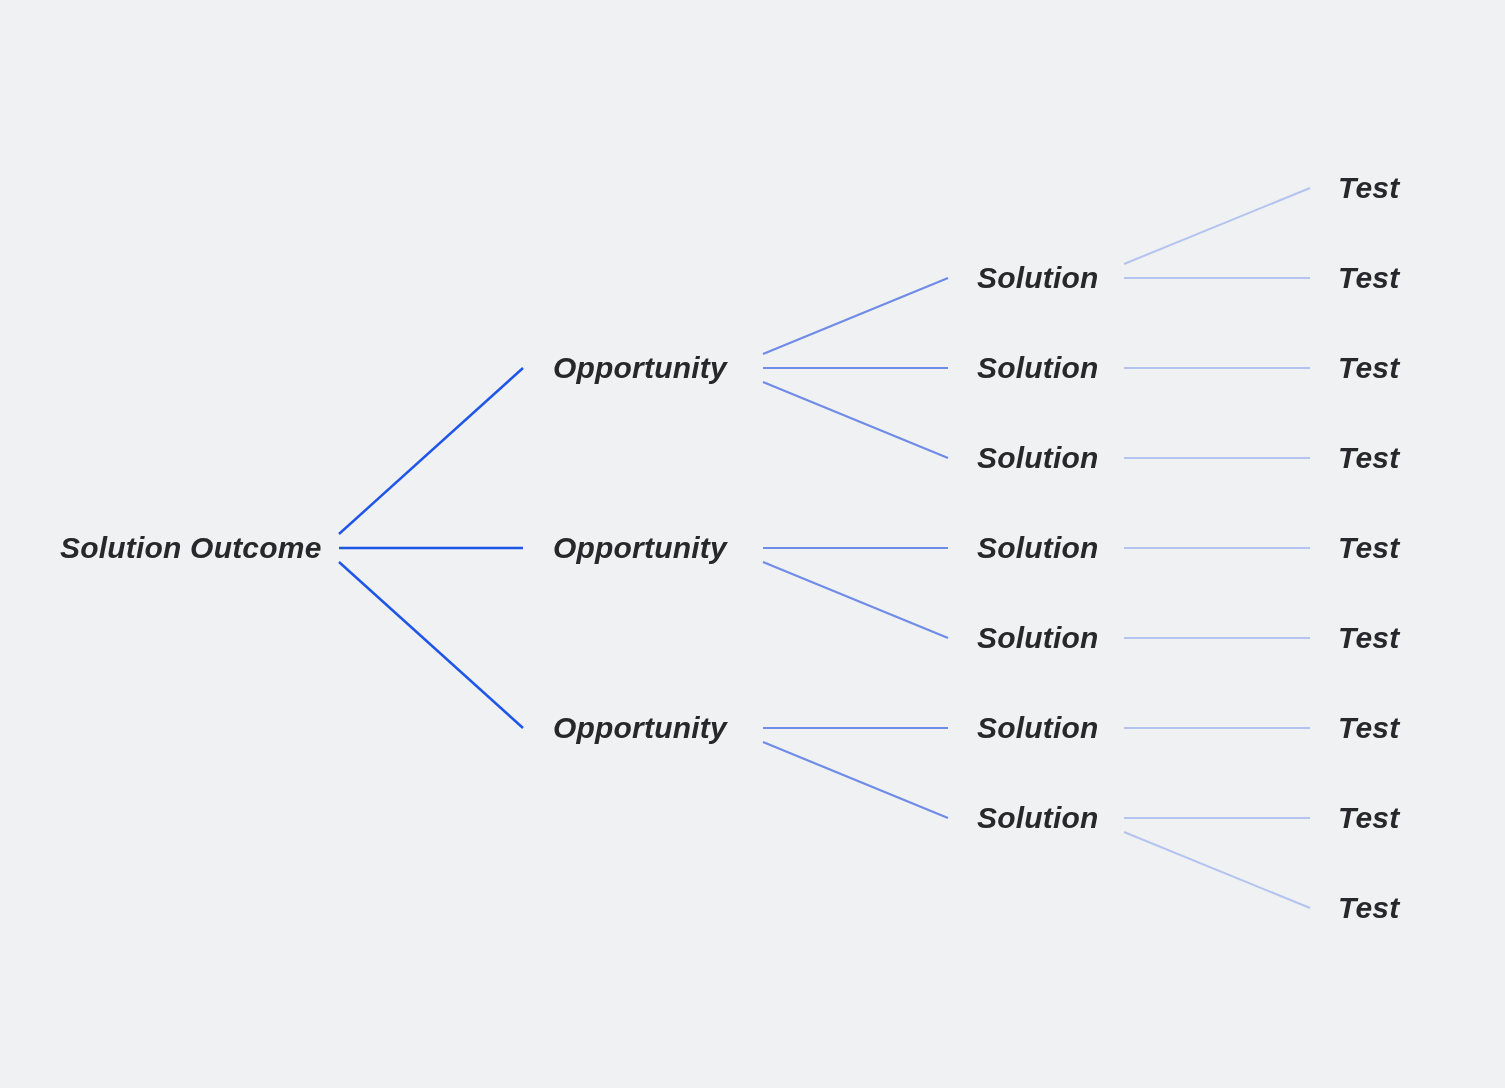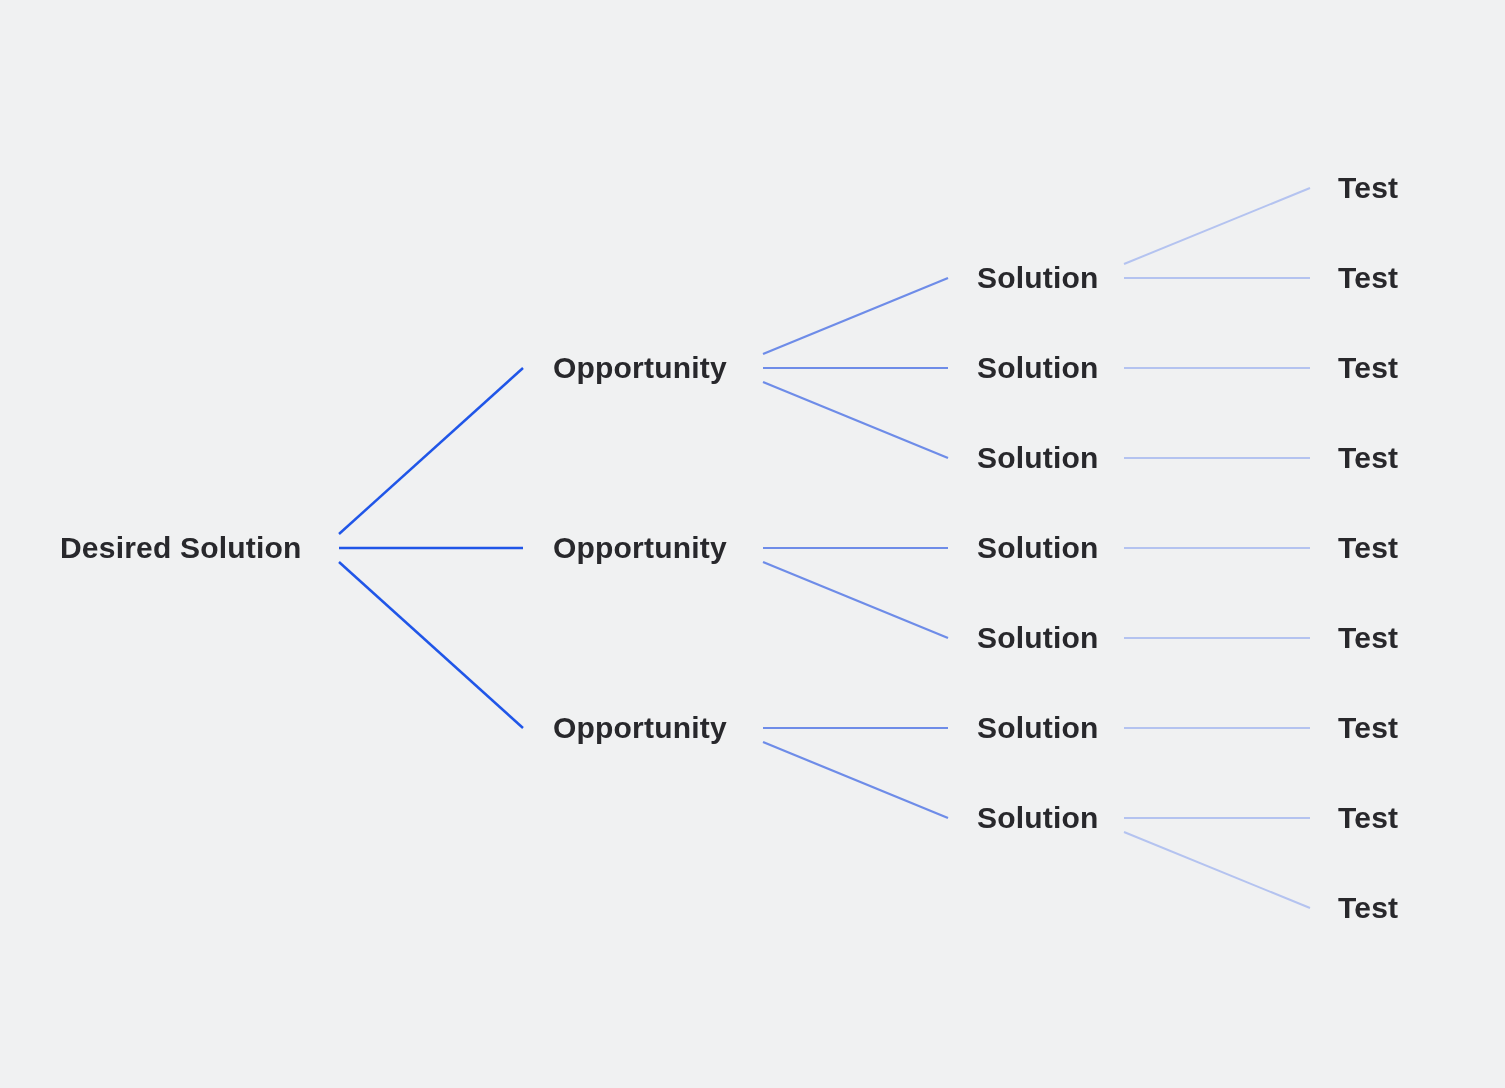--- a/index.html
+++ b/index.html
@@ -24,20 +24,21 @@
   }
   .node-label {
     position: absolute;
     transform: translateY(-50%);
     font-size: 30px;
     font-weight: 600;
     letter-spacing: 0.2px;
     color: #28282c;
     white-space: nowrap;
     line-height: 1;
+    font-style: italic;
   }
 </style>
 </head>
 <body>
 
 <div class="stage">
   <svg class="edges" width="1505" height="1088" viewBox="0 0 1505 1088" xmlns="http://www.w3.org/2000/svg">
       <line x1="339" y1="534" x2="523" y2="368" stroke="#2056e8" stroke-width="2.5"></line>
       <line x1="763" y1="354" x2="948" y2="278" stroke="#6e8ce8" stroke-width="2.2"></line>
       <line x1="1124" y1="264" x2="1310" y2="188" stroke="#b4c3f0" stroke-width="2"></line>
@@ -52,21 +53,21 @@
       <line x1="763" y1="562" x2="948" y2="638" stroke="#6e8ce8" stroke-width="2.2"></line>
       <line x1="1124" y1="638" x2="1310" y2="638" stroke="#b4c3f0" stroke-width="2"></line>
       <line x1="339" y1="562" x2="523" y2="728" stroke="#2056e8" stroke-width="2.5"></line>
       <line x1="763" y1="728" x2="948" y2="728" stroke="#6e8ce8" stroke-width="2.2"></line>
       <line x1="1124" y1="728" x2="1310" y2="728" stroke="#b4c3f0" stroke-width="2"></line>
       <line x1="763" y1="742" x2="948" y2="818" stroke="#6e8ce8" stroke-width="2.2"></line>
       <line x1="1124" y1="818" x2="1310" y2="818" stroke="#b4c3f0" stroke-width="2"></line>
       <line x1="1124" y1="832" x2="1310" y2="908" stroke="#b4c3f0" stroke-width="2"></line>
     </svg>
   <div id="nodes">
-      <div class="node-label" style="left: 60px; top: 548px; color: rgb(40, 40, 44);">Desired Solution</div>
+      <div class="node-label" style="left: 60px; top: 548px; color: rgb(40, 40, 44);">Solution Outcome</div>
       <div class="node-label" style="left: 553px; top: 368px; color: rgb(40, 40, 44);">Opportunity</div>
       <div class="node-label" style="left: 977px; top: 278px; color: rgb(40, 40, 44);">Solution</div>
       <div class="node-label" style="left: 1338px; top: 188px; color: rgb(40, 40, 44);">Test</div>
       <div class="node-label" style="left: 1338px; top: 278px; color: rgb(40, 40, 44);">Test</div>
       <div class="node-label" style="left: 977px; top: 368px; color: rgb(40, 40, 44);">Solution</div>
       <div class="node-label" style="left: 1338px; top: 368px; color: rgb(40, 40, 44);">Test</div>
       <div class="node-label" style="left: 977px; top: 458px; color: rgb(40, 40, 44);">Solution</div>
       <div class="node-label" style="left: 1338px; top: 458px; color: rgb(40, 40, 44);">Test</div>
       <div class="node-label" style="left: 553px; top: 548px; color: rgb(40, 40, 44);">Opportunity</div>
       <div class="node-label" style="left: 977px; top: 548px; color: rgb(40, 40, 44);">Solution</div>

